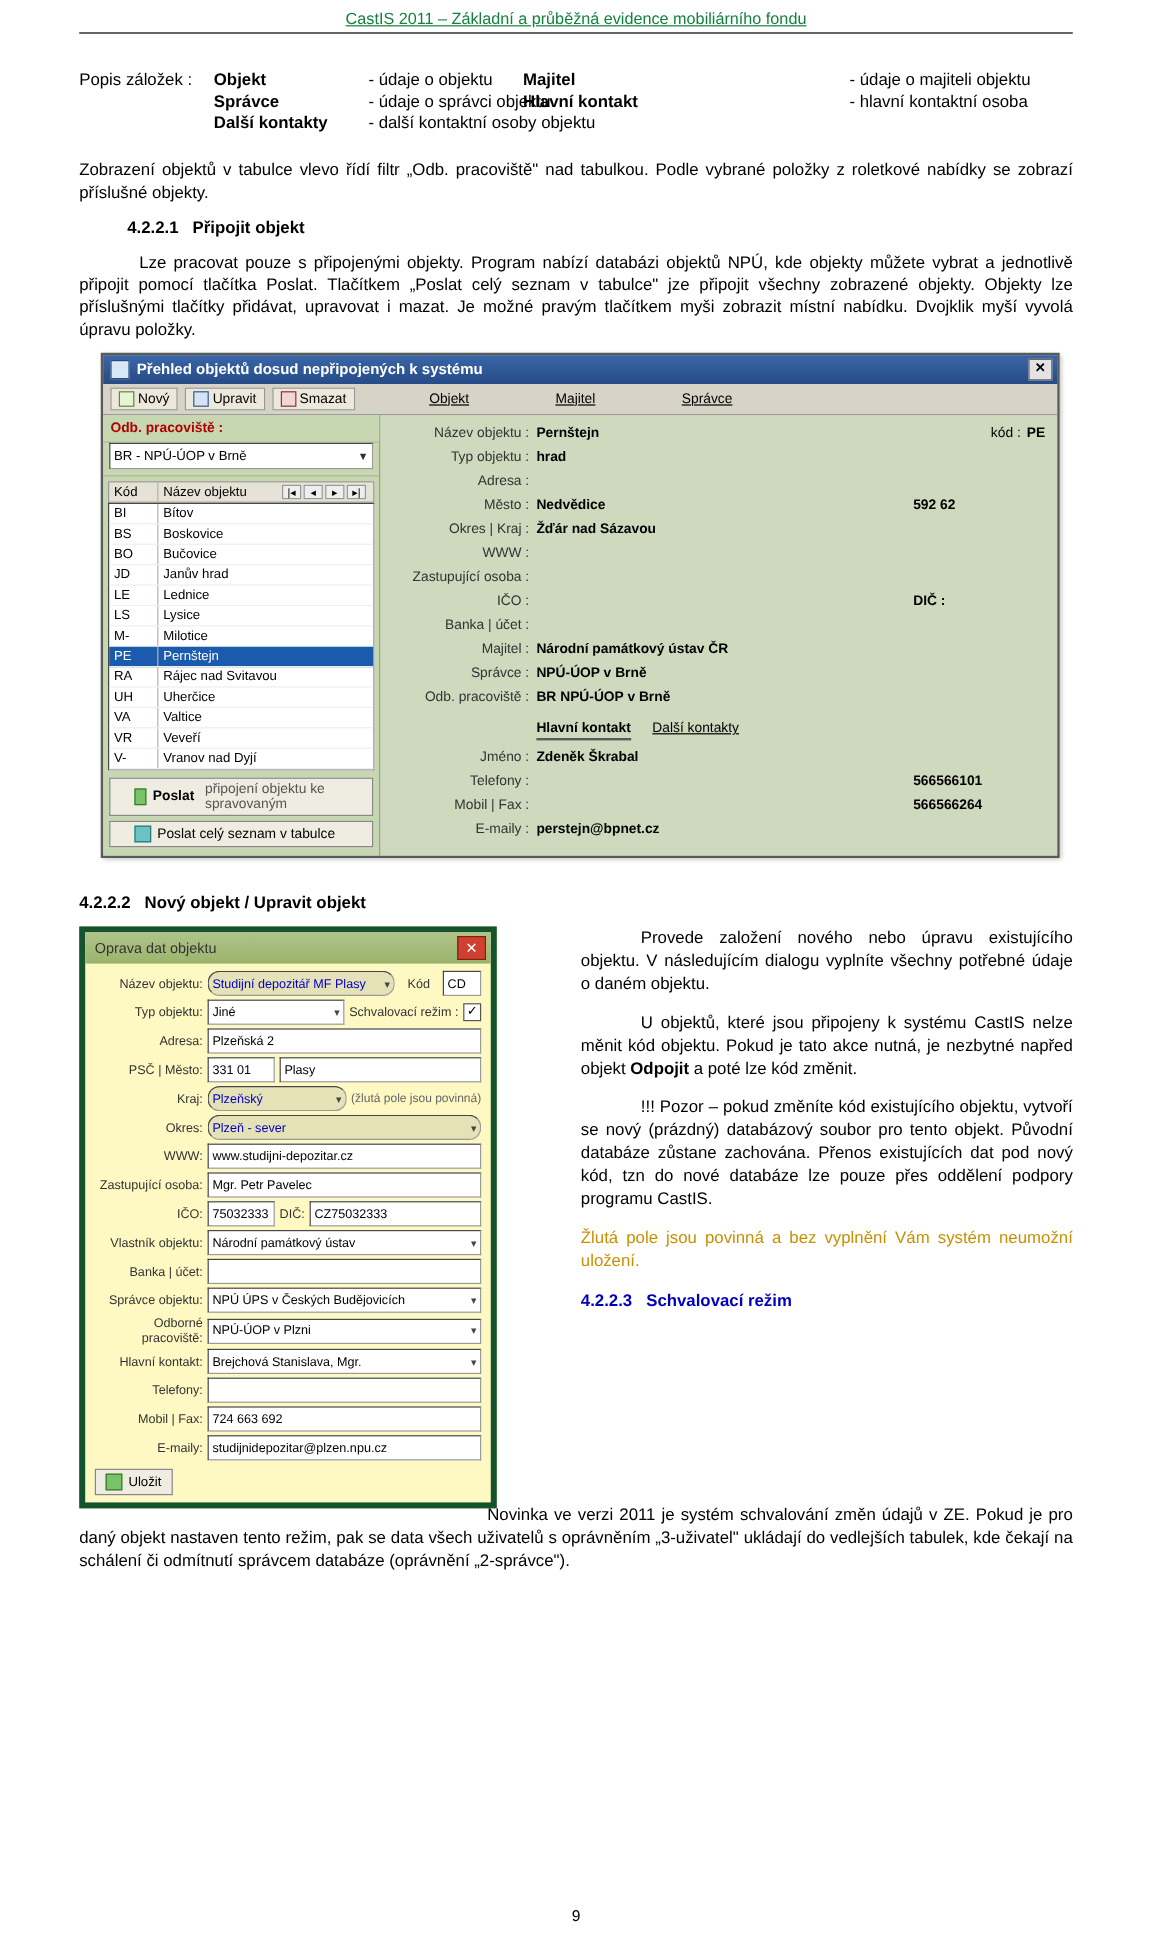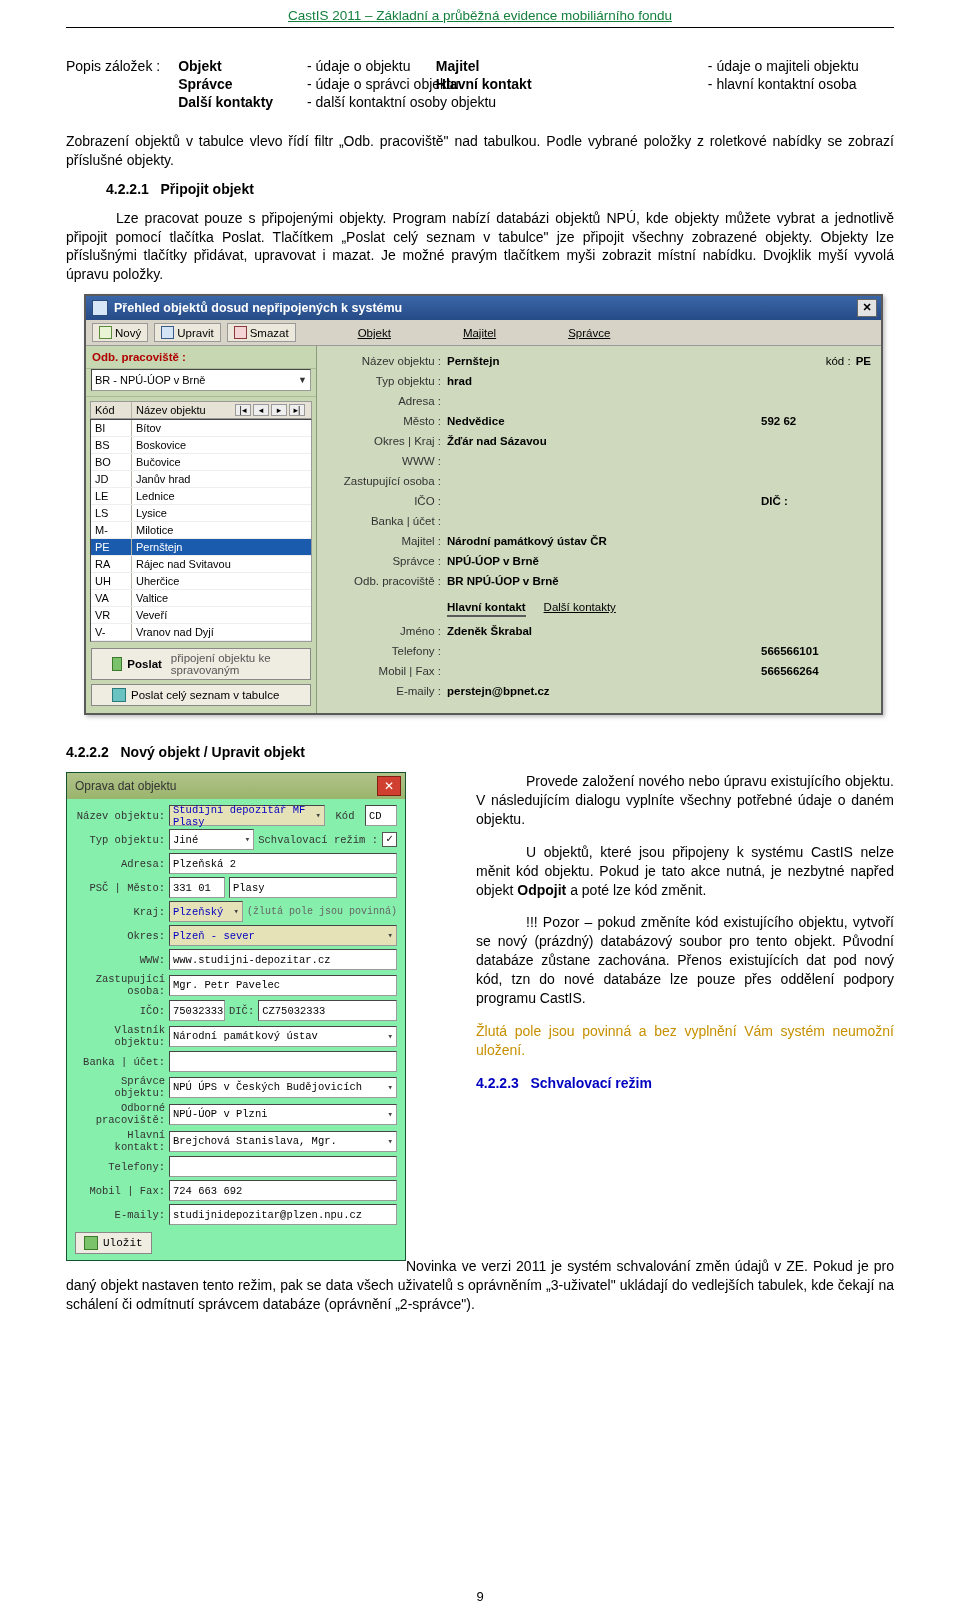--- a/index.html
+++ b/index.html
@@ -144,44 +144,44 @@
   .tabbar2 {
     display: flex; gap: 18px; padding: 4px 0 0 120px; margin: 5px 0 3px 0; font-size: 11.5px;
   }
   .tabbar2 .tab { color: #000; text-decoration: underline; padding-bottom: 2px; }
   .tabbar2 .tab.active { font-weight: bold; border-bottom: 2px solid #5a5a5a; text-decoration: none; }
 
   
   .two-col { display: flex; gap: 30px; margin-top: 4px; }
   .shot2 {
     width: 338px;
-    border: 1px solid #14532d;
-    background: #86efac;
+    border: 5px solid #14532d;
+    background: #fef9c3;
     font-size: 11px;
     flex-shrink: 0;
   }
   .shot2 .title2 {
     background: linear-gradient(#b0c38a,#9ab46c);
     display:flex; align-items:center; justify-content:space-between;
     padding: 3px 4px 3px 8px; font-size: 12px; color:#333;
   }
   .shot2 .title2 .cl {
     width: 22px; height: 18px; background: #d04030; color: #fff;
     display:flex; align-items:center; justify-content:center; font-size:12px;
     border:1px solid #802010;
   }
-  .frm2 { padding: 6px 8px 6px 8px; display:flex; flex-direction:column; gap:3px;font-family:Liberation Mono, monospace; }
+  .frm2 { padding: 6px 8px 6px 8px; display:flex; flex-direction:column; gap:3px; }
   .r2 { display:grid; grid-template-columns: 90px 1fr; gap:4px; align-items:center; }
   .r2.wide { grid-template-columns: 90px 1fr 32px 32px; }
   .r2.chk { grid-template-columns: 90px 1fr auto auto; }
   .r2.p  { grid-template-columns: 90px 56px 1fr; }
   .r2 label { text-align: right; font-size: 10.5px; color:#333; }
   .inp { background:#fff; border:1px inset #9a9a9a; height:17px; padding:1px 3px; font-size:10.5px; display:flex; align-items:center; }
   .inp.cmb::after { content:"▾"; margin-left:auto; font-size:9px; color:#444; }
-  .inp.blue { background:#e6e2b8; }
+  .inp.blue { background:#e6e2b8;border-radius:10px; }
   .yellow-note { font-size:10px; color:#666; }
   .cb {
     width: 13px; height: 13px; border: 1px solid #555; background:#fff;
     display:inline-flex; align-items:center; justify-content:center;
     font-size: 11px; line-height: 11px;
   }
   .btn2 {
     display:flex; align-items:center; gap:5px; padding:3px 8px;
     border:1px solid #888; background:#efece2; font-size:11px; width:max-content;
     margin-top:4px;

